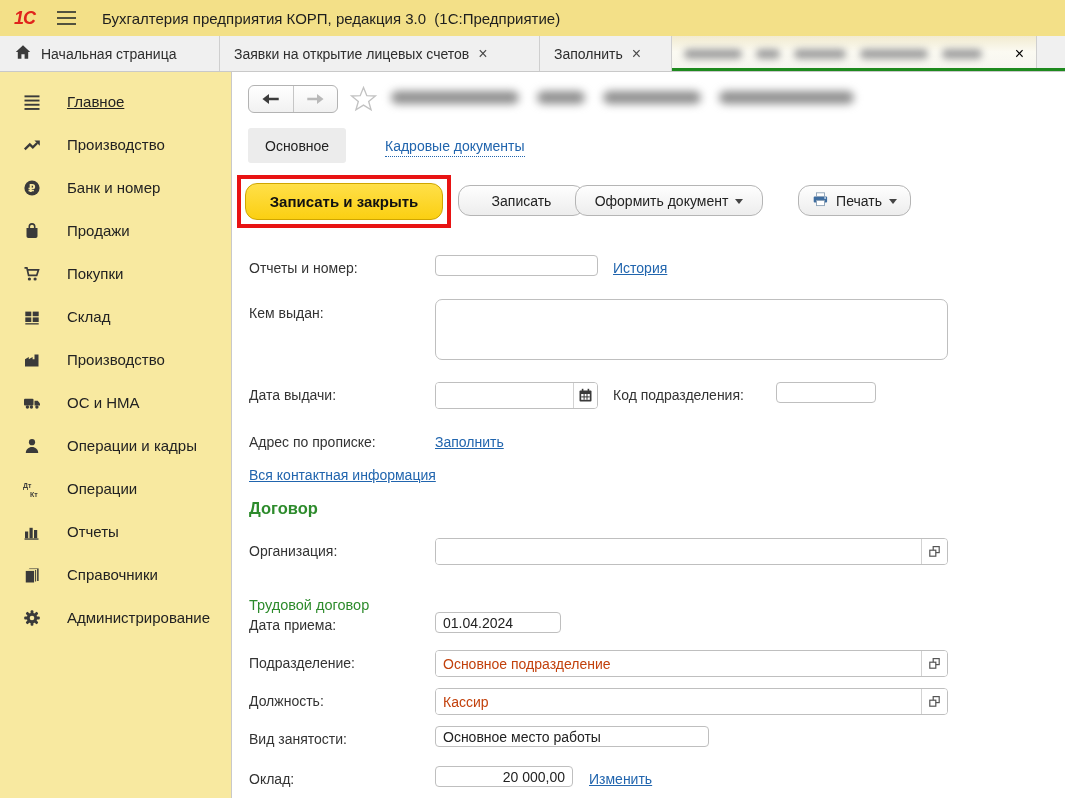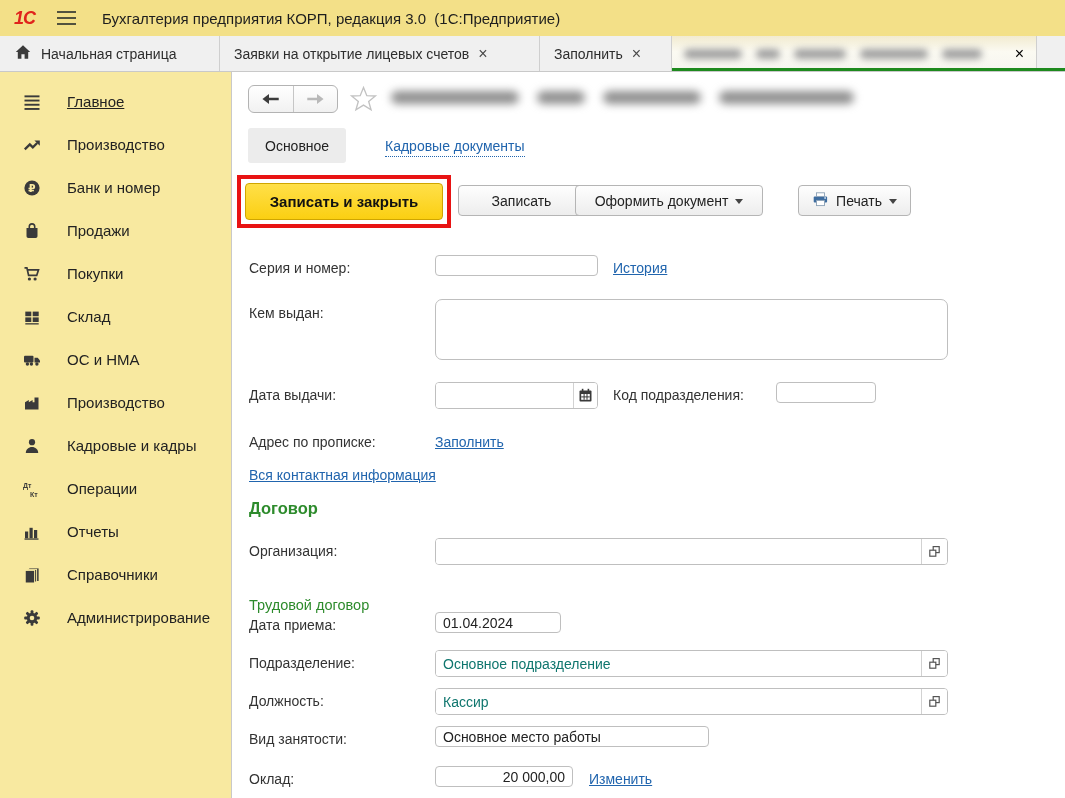--- a/index.html
+++ b/index.html
@@ -45,38 +45,38 @@
   .blur-title .blob{height:13px;background:#8f8f8f;border-radius:7px;margin-right:18px;}
   
   .chip{left:15px;top:56px;height:35px;background:#ececec;border-radius:3px;padding:0 17px;
         font-size:14px;color:#222;display:flex;align-items:center;cursor:pointer;}
   .kadr-link{left:152px;top:56px;height:35px;display:flex;align-items:center;font-size:14px;
              color:#2165ae;border-bottom:1px dotted #2165ae;cursor:pointer;align-self:center;
              height:22px;top:63px;}
   
   .red-rect{left:4px;top:103px;width:214px;height:53px;border:4px solid #e81313;
             display:flex;align-items:center;justify-content:center;background:#fff;}
-  .btn{border:1px solid #b5b5b5;border-radius:4px;background:linear-gradient(#fefefe,#ededed);
+  .btn{border:1px solid #b5b5b5;border-radius:12px;background:linear-gradient(#fefefe,#ededed);
        font-size:14px;color:#222;display:flex;align-items:center;justify-content:center;gap:7px;cursor:pointer;}
   .btn-primary{width:198px;height:37px;background:linear-gradient(#ffe049,#fbcf12);
                border:1px solid #cfa500;font-weight:bold;font-size:15px;color:#111;}
   .btn-save{left:225px;top:113px;width:127px;height:31px;}
   .btn-doc{left:342px;top:113px;width:188px;height:31px;}
   .btn-print{left:565px;top:113px;width:113px;height:31px;}
   .caret{width:0;height:0;border-left:4px solid transparent;border-right:4px solid transparent;
          border-top:5px solid #444;margin-top:2px;}
   
   .flabel{left:16px;font-size:14px;color:#333;line-height:27px;white-space:nowrap;}
   .tinput{height:21px;border:1px solid #bfbfbf;border-radius:4px;padding:0 7px;font-size:14px;
           font-family:"Liberation Sans",sans-serif;color:#222;background:#fff;outline:none;}
   .tarea{left:202px;width:513px;height:61px;border:1px solid #bfbfbf;border-radius:7px;resize:none;
          font-size:14px;font-family:"Liberation Sans",sans-serif;padding:4px 7px;outline:none;}
   .combo{height:27px;border:1px solid #bfbfbf;border-radius:4px;background:#fff;display:flex;overflow:hidden;}
   .combo input{flex:1;border:none;outline:none;padding:0 7px;font-size:14px;
-               font-family:"Liberation Sans",sans-serif;color:#0f766e;min-width:0;}
+               font-family:"Liberation Sans",sans-serif;color:#c2410c;min-width:0;}
   .combo .cbtn{width:26px;border-left:1px solid #d2d2d2;background:#fff;display:flex;
                align-items:center;justify-content:center;cursor:pointer;}
   .link{color:#2165ae;font-size:14px;text-decoration:underline;cursor:pointer;line-height:27px;}
   .sec-head{color:#2d8b2c;font-weight:bold;font-size:16.5px;line-height:27px;}
   .sec-sub{color:#2d8b2c;font-size:14.5px;line-height:27px;}
   .num{text-align:right;}
 </style>
 </head>
 <body>
 
@@ -179,49 +179,49 @@
               <rect x="9.7" y="9.4" width="6" height="4.6"></rect>
               <rect x="2.3" y="15.2" width="13.4" height="1.3"></rect>
             </g>
           </svg>
         </span>
       <span class="lbl">Склад</span>
     </div>
     <div class="side-item">
       <span class="ic">
           <svg width="18" height="18" viewBox="0 0 18 18">
+            <polygon points="2,15.5 2,8.3 5.8,6 5.8,8.3 9.6,6 9.6,8.3 11.5,8.3 11.5,3.5 15.5,3.5 15.5,15.5" fill="#3a3a3a"></polygon>
+          </svg>
+        </span>
+      <span class="lbl">Производство</span>
+    </div>
+    <div class="side-item">
+      <span class="ic">
+          <svg width="18" height="18" viewBox="0 0 18 18">
             <g fill="#3a3a3a">
               <rect x="1" y="4.8" width="9.5" height="6.7" rx="1"></rect>
               <path d="M11.5 6.8h3.2l2.3 2.8v1.9h-5.5z"></path>
               <circle cx="4.4" cy="13" r="1.7"></circle>
               <circle cx="8.4" cy="13" r="1.7"></circle>
               <circle cx="13.9" cy="13" r="1.7"></circle>
             </g>
           </svg>
         </span>
       <span class="lbl">ОС и НМА</span>
     </div>
     <div class="side-item">
       <span class="ic">
           <svg width="18" height="18" viewBox="0 0 18 18">
-            <polygon points="2,15.5 2,8.3 5.8,6 5.8,8.3 9.6,6 9.6,8.3 11.5,8.3 11.5,3.5 15.5,3.5 15.5,15.5" fill="#3a3a3a"></polygon>
-          </svg>
-        </span>
-      <span class="lbl">Производство</span>
-    </div>
-    <div class="side-item">
-      <span class="ic">
-          <svg width="18" height="18" viewBox="0 0 18 18">
             <g fill="#3a3a3a">
               <circle cx="9" cy="5.2" r="3.1"></circle>
               <path d="M2.8 16c0-3.5 2.8-6 6.2-6s6.2 2.5 6.2 6z"></path>
             </g>
           </svg>
         </span>
-      <span class="lbl">Кадровые и кадры</span>
+      <span class="lbl">Операции и кадры</span>
     </div>
     <div class="side-item">
       <span class="ic">
           <svg width="20" height="18" viewBox="0 0 20 18">
             <text x="1" y="8" font-size="7" font-weight="bold" fill="#3a3a3a" font-family="Liberation Sans,sans-serif">Дт</text>
             <text x="8" y="16.5" font-size="7" font-weight="bold" fill="#3a3a3a" font-family="Liberation Sans,sans-serif">Кт</text>
           </svg>
         </span>
       <span class="lbl">Операции</span>
     </div>
@@ -312,21 +312,21 @@
       </span>
       <span>Печать</span>
       <span class="caret"></span>
     </button>
 
     <button class="abs btn btn-doc">
       <span>Оформить документ</span>
       <span class="caret"></span>
     </button>
 
-    <span class="abs flabel" style="top:183px">Серия и номер:</span>
+    <span class="abs flabel" style="top:183px">Отчеты и номер:</span>
     <input class="abs tinput" style="left: 202px; top: 183px; width: 163px;" value="">
     <span class="abs link" style="left:380px;top:183px">История</span>
 
     <span class="abs flabel" style="top:228px">Кем выдан:</span>
     <textarea class="abs tarea" style="top: 227px;"></textarea>
 
     <span class="abs flabel" style="top:310px">Дата выдачи:</span>
     <div class="abs combo" style="left:202px;top:310px;width:163px">
       <input value="" style="">
       <span class="cbtn" style="width:24px">

